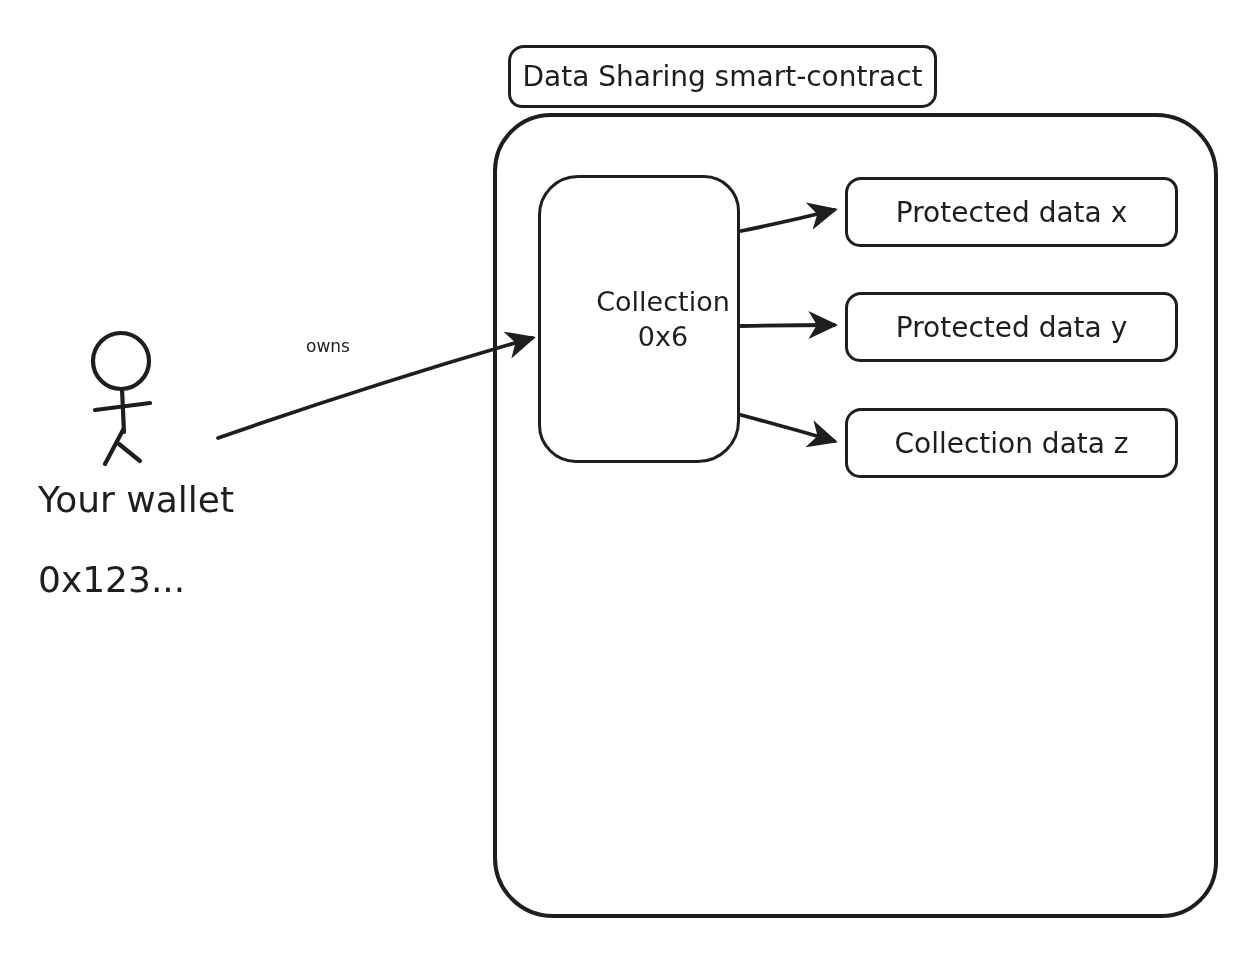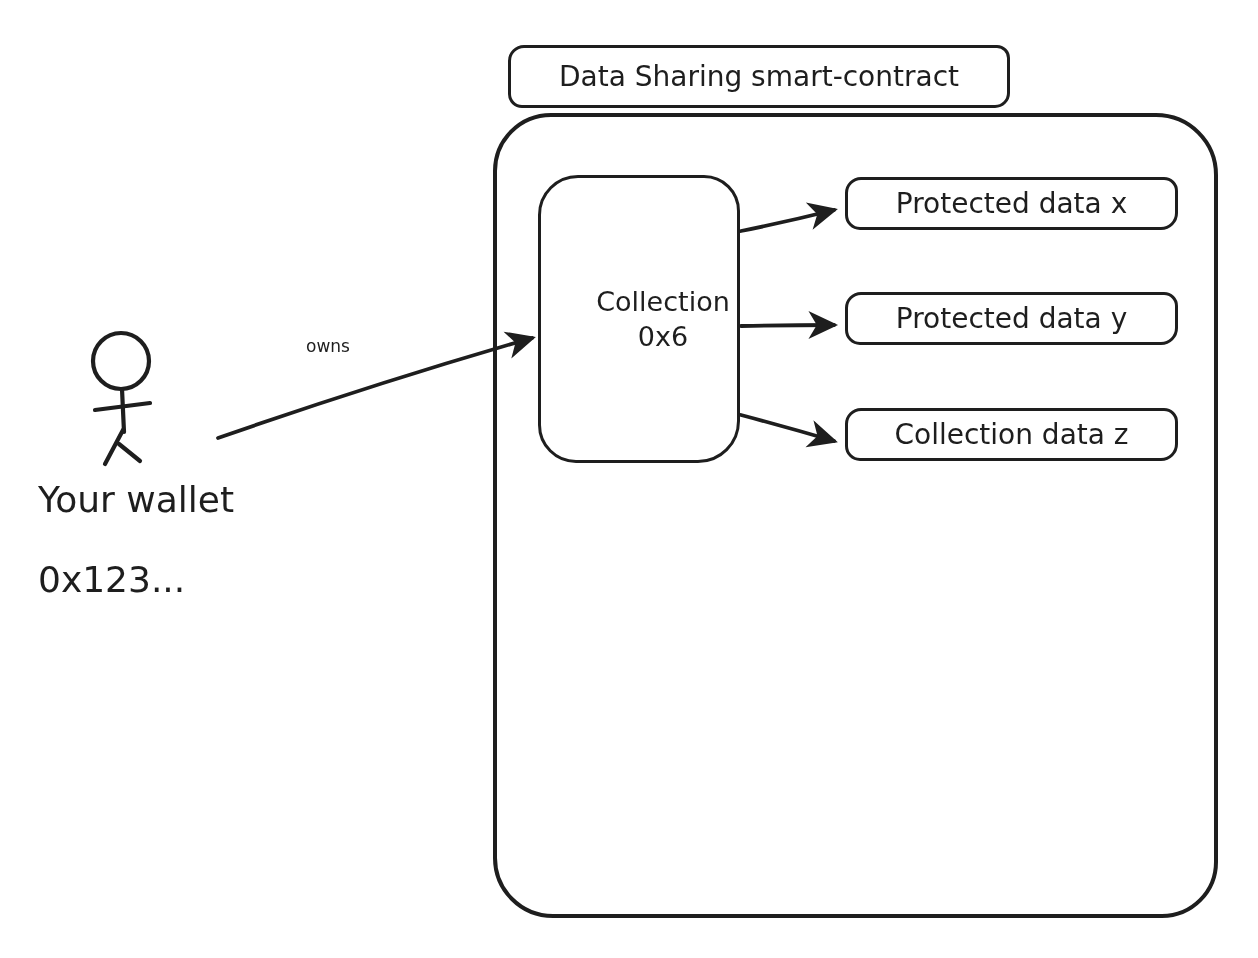--- a/index.html
+++ b/index.html
@@ -16,21 +16,21 @@
     overflow:hidden;
   }
   .box{
     position:absolute;
     border:3.5px solid var(--stroke);
     background:var(--bg);
     box-sizing:border-box;
     display:flex;align-items:center;justify-content:center;
   }
   .title-box{
-    left:508px;top:45px;width:502px;height:63px;
+    left:508px;top:45px;width:429px;height:63px;
     border-radius:16px 13px 15px 14px;
     font-size:28px;
     z-index:3;
   }
   .big-container{
     left:493px;top:113px;width:725px;height:805px;
     border-width:4px;
     border-radius:58px 62px 56px 60px;
     background:transparent;
     z-index:1;
@@ -38,21 +38,21 @@
   .collection-box{
     left:538px;top:175px;width:202px;height:288px;
     border-radius:40px 36px 42px 38px;
     flex-direction:column;
     font-size:27px;line-height:35px;
     z-index:2;
     text-align:center;
     padding-left:48px;
   }
   .protected-box{
-    left:845px;width:333px;height:53px;
+    left:845px;width:333px;height:70px;
     border-radius:16px 14px 17px 15px;
     font-size:28px;
     z-index:2;
   }
   #protected-0{top:177px;}
   #protected-1{top:292px;}
   #protected-2{top:408px;}
   .owns-label{
     position:absolute;left:306px;top:336px;
     font-size:17px;

